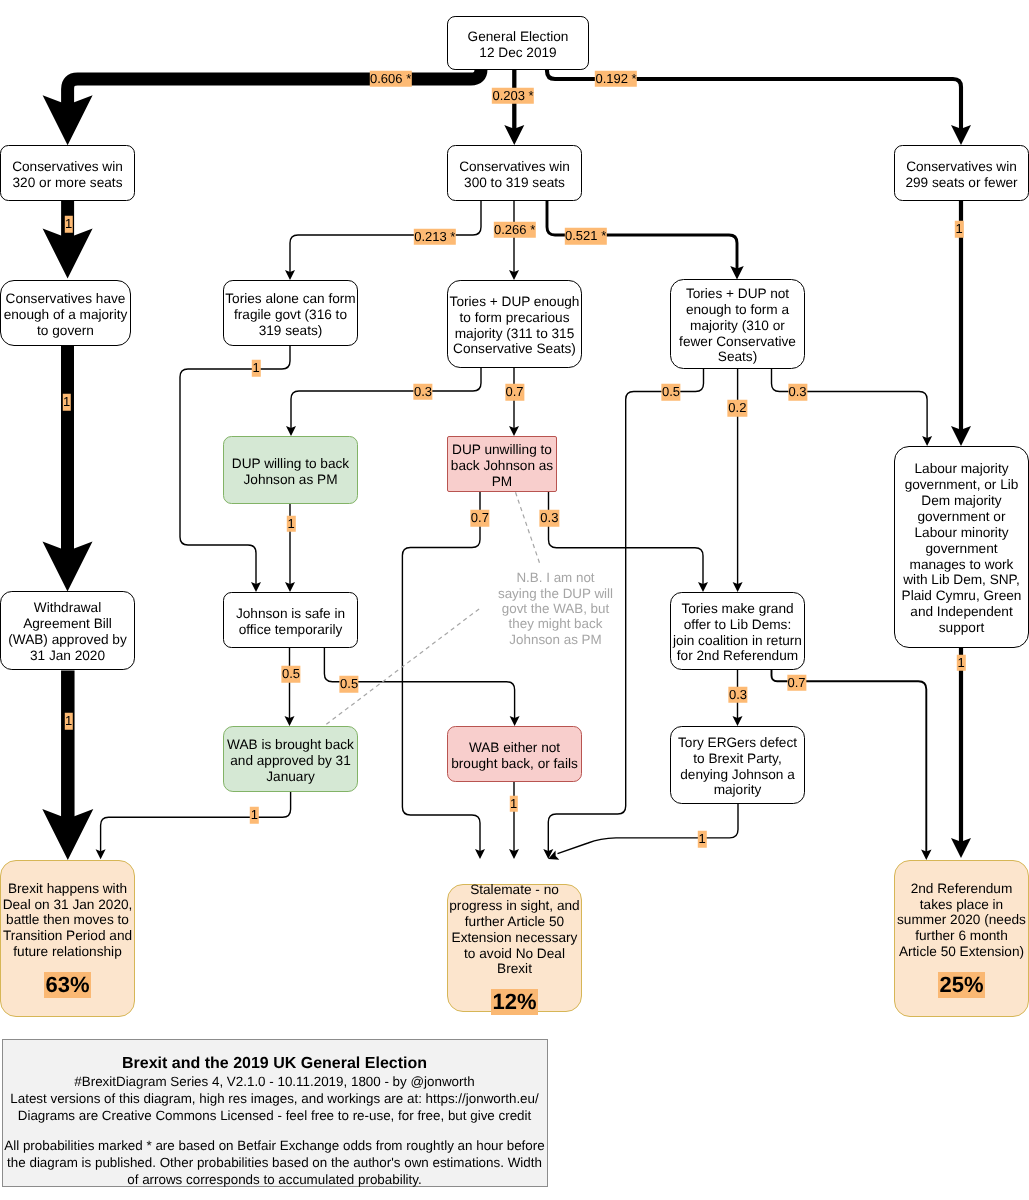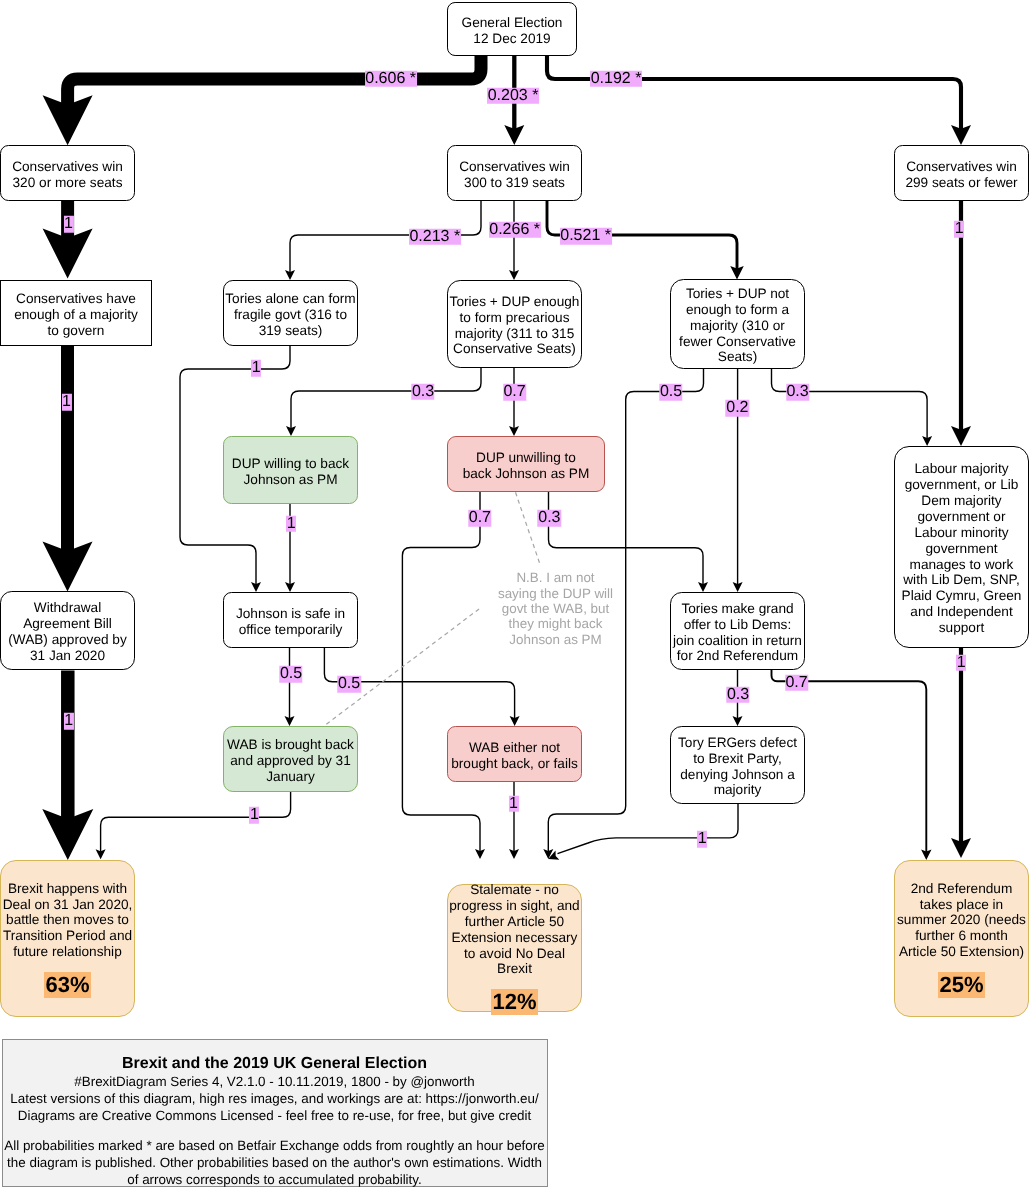--- a/index.html
+++ b/index.html
@@ -9,21 +9,21 @@
   .node{position:absolute;box-sizing:border-box;border:1.1px solid #000;border-radius:9px;
         background:#fff;display:flex;align-items:center;justify-content:center;text-align:center;
         font-size:13.65px;line-height:15.85px;color:#000;}
   .node .ntext{width:100%;position:relative;top:1.6px;opacity:0.9999;}
   .green{background:#d5e8d4;border-color:#82b366;}
   .red{background:#f8cecc;border-color:#b85450;}
   .orange{background:#fce5cd;border-color:#d6b656;border-radius:16px;border-width:1.7px;}
   .pctwrap{margin-top:12px;line-height:0;}
   .orange .ntext{top:0.6px;}
   .pct{font-size:22px;line-height:25.6px;font-weight:bold;background:#fab873;padding:0 1.2px;display:inline-block;}
-  .elabel{position:absolute;font-size:16px;line-height:16.5px;color:#000;background:#f0abfc;
+  .elabel{position:absolute;font-size:13px;line-height:16.5px;color:#000;background:#fdba74;
           padding:0 0.6px;white-space:nowrap;transform:translate(-50%,-50%);filter:opacity(100%);}
   .note{position:absolute;color:#a6a6a6;font-size:13.4px;line-height:15.4px;text-align:center;filter:opacity(100%);margin-left:16px;}
   #legend{position:absolute;left:1.5px;top:1039px;width:546px;height:148px;background:#f2f2f2;
           border:1px solid #8c8c8c;box-sizing:border-box;text-align:center;
           font-size:13.4px;line-height:17px;color:#000;filter:opacity(100%);}
   #legend .title{font-size:16px;font-weight:bold;line-height:19.8px;padding-top:13.6px;}
   #legend .gap{height:13px;}
 </style>
 </head>
 <body>
@@ -136,48 +136,48 @@
 </g>
 <g>
 <path d="M 961.0 648.0 L 961.0 842.8" fill="none" stroke="#000" stroke-width="4.20" stroke-linejoin="round"></path>
 <polygon points="961.00,858.00 951.00,838.00 961.00,841.80 971.00,838.00" fill="#000"></polygon>
 </g>
 <g>
 <path d="M 515.5 492.3 L 540.3 565.2" fill="none" stroke="#a6a6a6" stroke-width="1.2" stroke-dasharray="4.2 3.6"></path>
 <path d="M 479.1 608.9 L 326.0 724.5" fill="none" stroke="#a6a6a6" stroke-width="1.2" stroke-dasharray="4.2 3.6"></path>
 </g>
   </svg>
-<div class="node plain" style="left:447px;top:2px;width:130px;height:54px;border-radius:8.1px">
+<div class="node plain" style="left:447px;top:16px;width:142px;height:54px;border-radius:8.1px">
       <div class="ntext"><span>General Election</span><br><span>12 Dec 2019</span></div>
     </div>
 <div class="node plain" style="left:0px;top:145px;width:135px;height:56px;border-radius:8.4px">
       <div class="ntext"><span>Conservatives win</span><br><span>320 or more seats</span></div>
     </div>
 <div class="node plain" style="left:447px;top:145px;width:135px;height:56px;border-radius:8.4px">
       <div class="ntext"><span>Conservatives win</span><br><span>300 to 319 seats</span></div>
     </div>
 <div class="node plain" style="left:894px;top:145px;width:135px;height:56px;border-radius:8.4px">
       <div class="ntext"><span>Conservatives win</span><br><span>299 seats or fewer</span></div>
     </div>
-<div class="node plain" style="left:0px;top:280px;width:152px;height:66px;border-radius:0">
+<div class="node plain" style="left:0px;top:280px;width:131px;height:66px;border-radius:14px">
       <div class="ntext"><span>Conservatives have</span><br><span>enough of a majority</span><br><span>to govern</span></div>
     </div>
 <div class="node plain" style="left:223px;top:280px;width:135px;height:66px;border-radius:9.9px">
       <div class="ntext"><span>Tories alone can form</span><br><span>fragile govt (316 to</span><br><span>319 seats)</span></div>
     </div>
 <div class="node plain" style="left:447px;top:280px;width:135px;height:88px;border-radius:13.2px">
       <div class="ntext"><span>Tories + DUP enough</span><br><span>to form precarious</span><br><span>majority (311 to 315</span><br><span>Conservative Seats)</span></div>
     </div>
 <div class="node plain" style="left:670px;top:279px;width:135px;height:90px;border-radius:13.5px">
       <div class="ntext"><span>Tories + DUP not</span><br><span>enough to form a</span><br><span>majority (310 or</span><br><span>fewer Conservative</span><br><span>Seats)</span></div>
     </div>
 <div class="node green" style="left:223px;top:436px;width:135px;height:68px;border-radius:8.4px">
       <div class="ntext"><span>DUP willing to back</span><br><span>Johnson as PM</span></div>
     </div>
-<div class="node red" style="left:447px;top:436px;width:158px;height:56px;border-radius:9px">
+<div class="node red" style="left:447px;top:436px;width:110px;height:56px;border-radius:2px">
       <div class="ntext"><span>DUP unwilling to</span><br><span>back Johnson as PM</span></div>
     </div>
 <div class="node plain" style="left:894px;top:446px;width:135px;height:202px;border-radius:15.0px">
       <div class="ntext"><span>Labour majority</span><br><span>government, or Lib</span><br><span>Dem majority</span><br><span>government or</span><br><span>Labour minority</span><br><span>government</span><br><span>manages to work</span><br><span>with Lib Dem, SNP,</span><br><span>Plaid Cymru, Green</span><br><span>and Independent</span><br><span>support</span></div>
     </div>
 <div class="node plain" style="left:0px;top:591px;width:135px;height:79px;border-radius:11.8px">
       <div class="ntext"><span>Withdrawal</span><br><span>Agreement Bill</span><br><span>(WAB) approved by</span><br><span>31 Jan 2020</span></div>
     </div>
 <div class="node plain" style="left:223px;top:592px;width:135px;height:56px;border-radius:8.4px">
       <div class="ntext"><span>Johnson is safe in</span><br><span>office temporarily</span></div>

